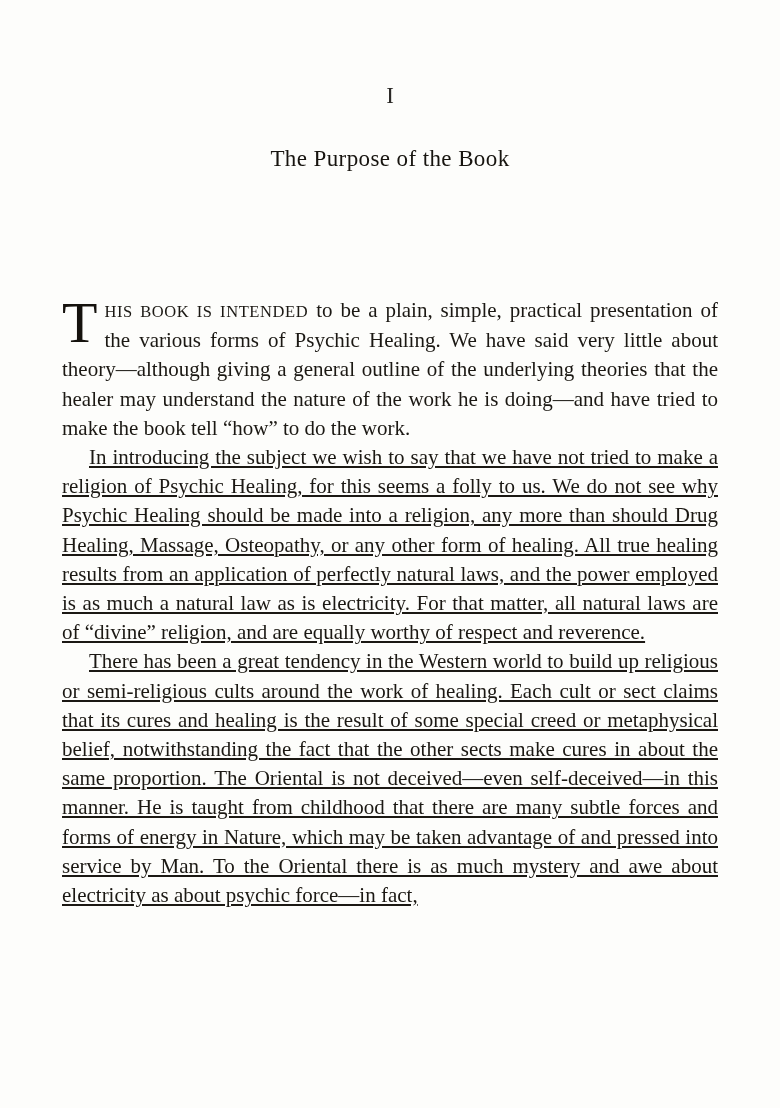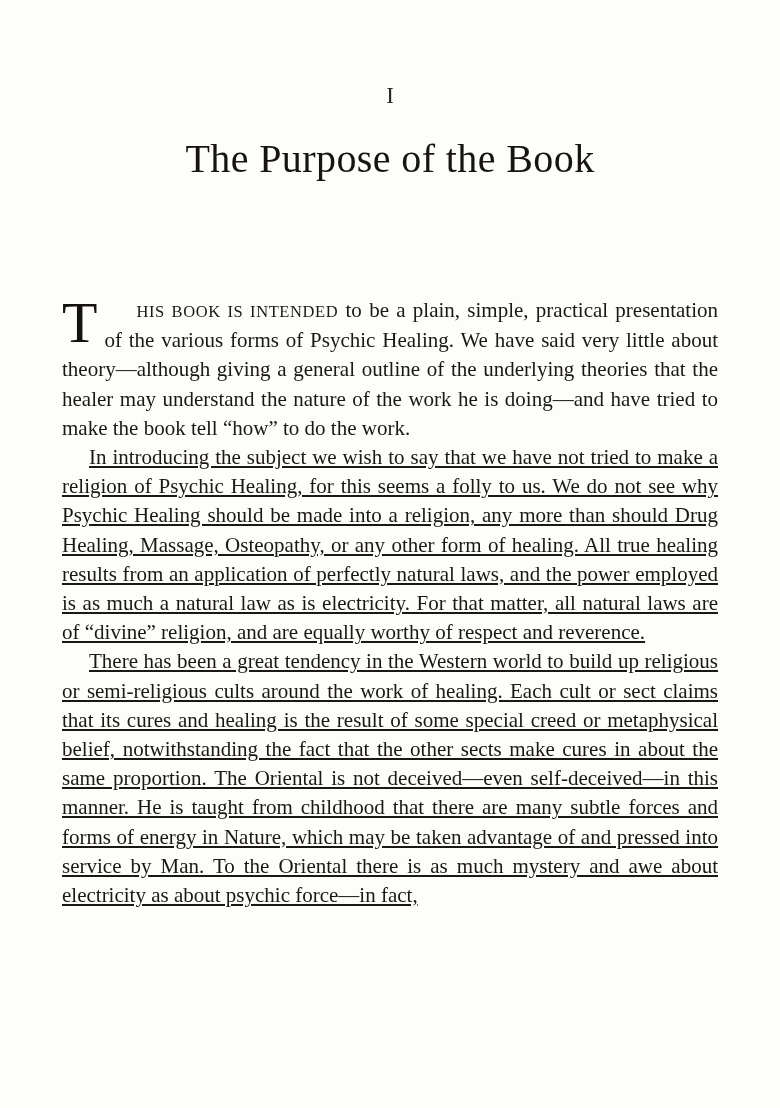--- a/index.html
+++ b/index.html
@@ -23,21 +23,21 @@
   .chapter-number {
     padding-top: 84px;
     text-align: center;
     font-size: 23px;
     line-height: 24px;
     color: #2b2926;
   }
   .chapter-title {
     margin-top: 32px;
     text-align: center;
-    font-size: 40px;
+    font-size: 23px;
     line-height: 38px;
     font-weight: normal;
     letter-spacing: 0.4px;
     color: #17140f;
   }
   .body-text {
     margin-top: 118px;
     font-size: 21px;
     line-height: 29.2px;
     text-align: justify;
@@ -48,21 +48,20 @@
   .dropcap {
     float: left;
     font-size: 58px;
     line-height: 47px;
     padding: 3px 7px 0 0;
     color: #15120d;
   }
   .smallcaps {
     font-size: 16.5px;
     letter-spacing: 0.6px;
-    margin-left: 32px;
   }
 </style>
 </head>
 <body>
 
 <div class="page">
 
   <div class="chapter-number">I</div>
 
   <h1 class="chapter-title">The Purpose of the Book</h1>

